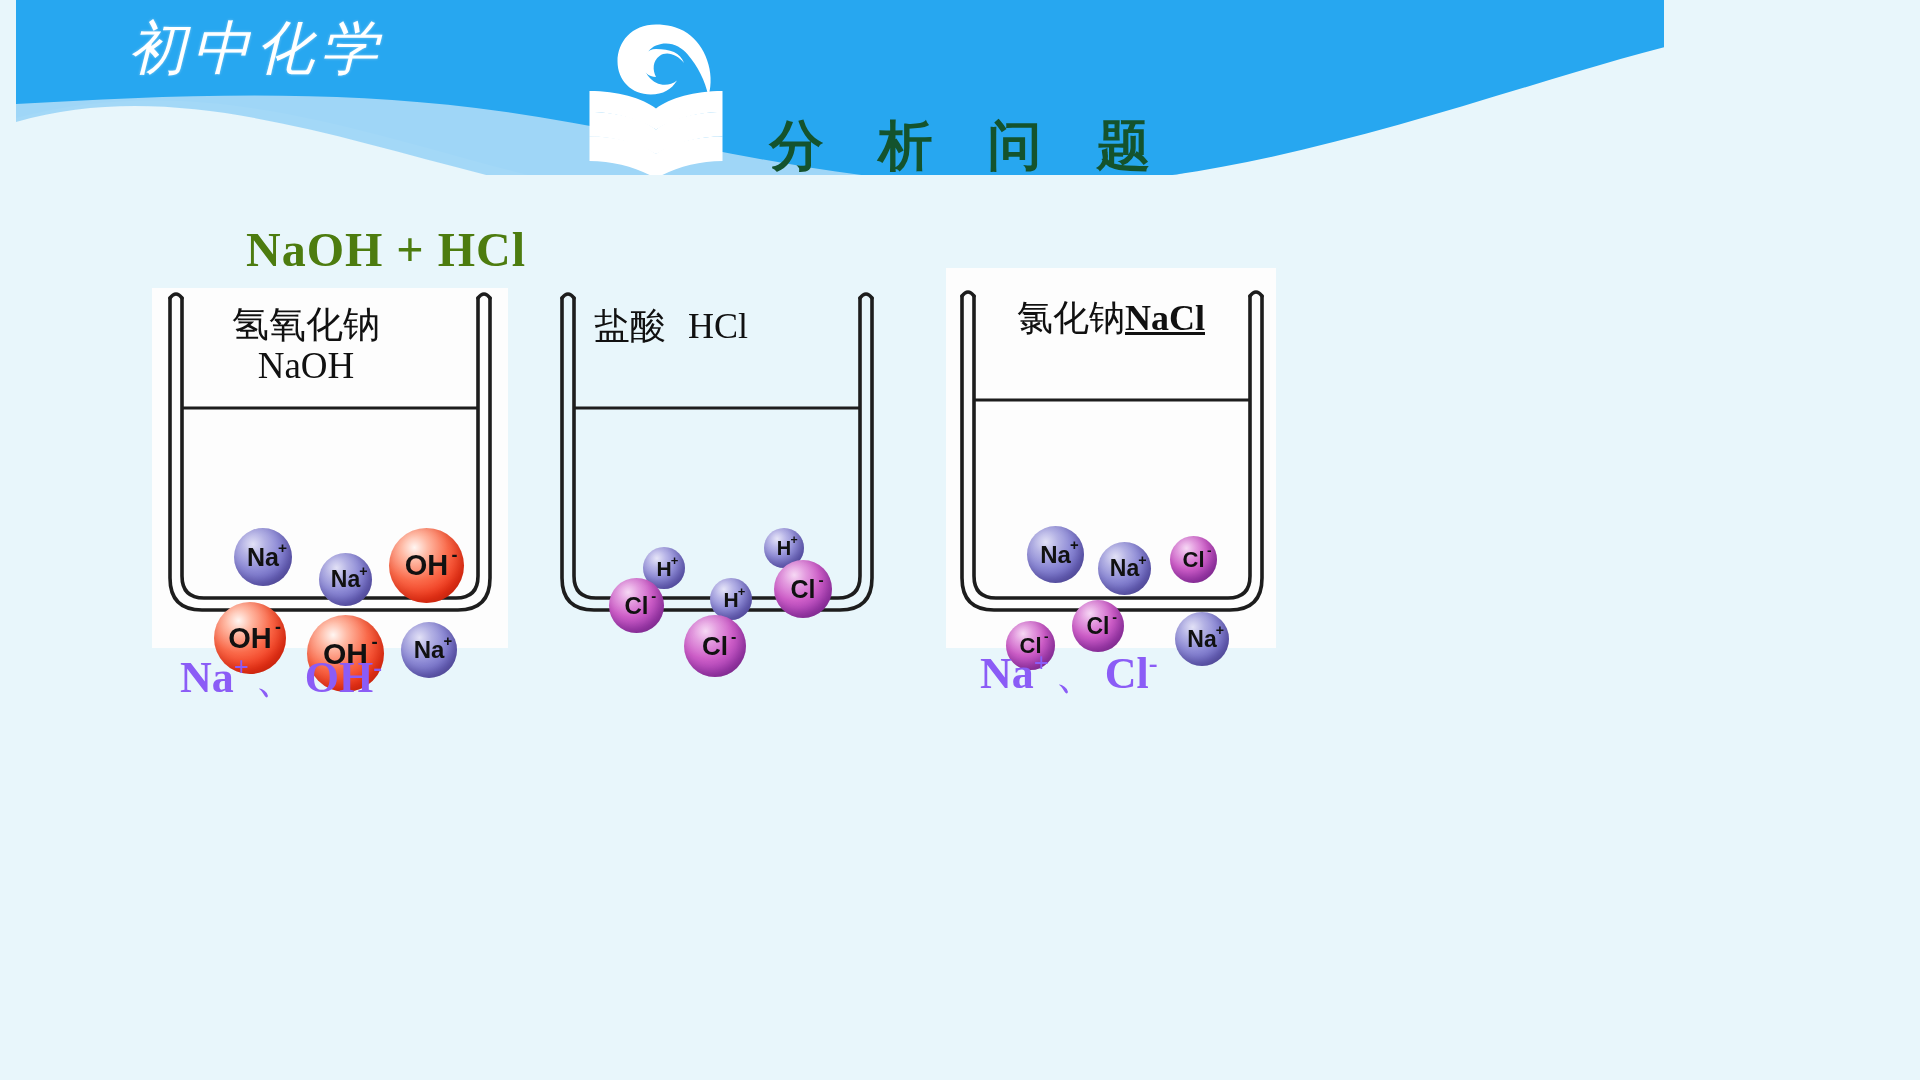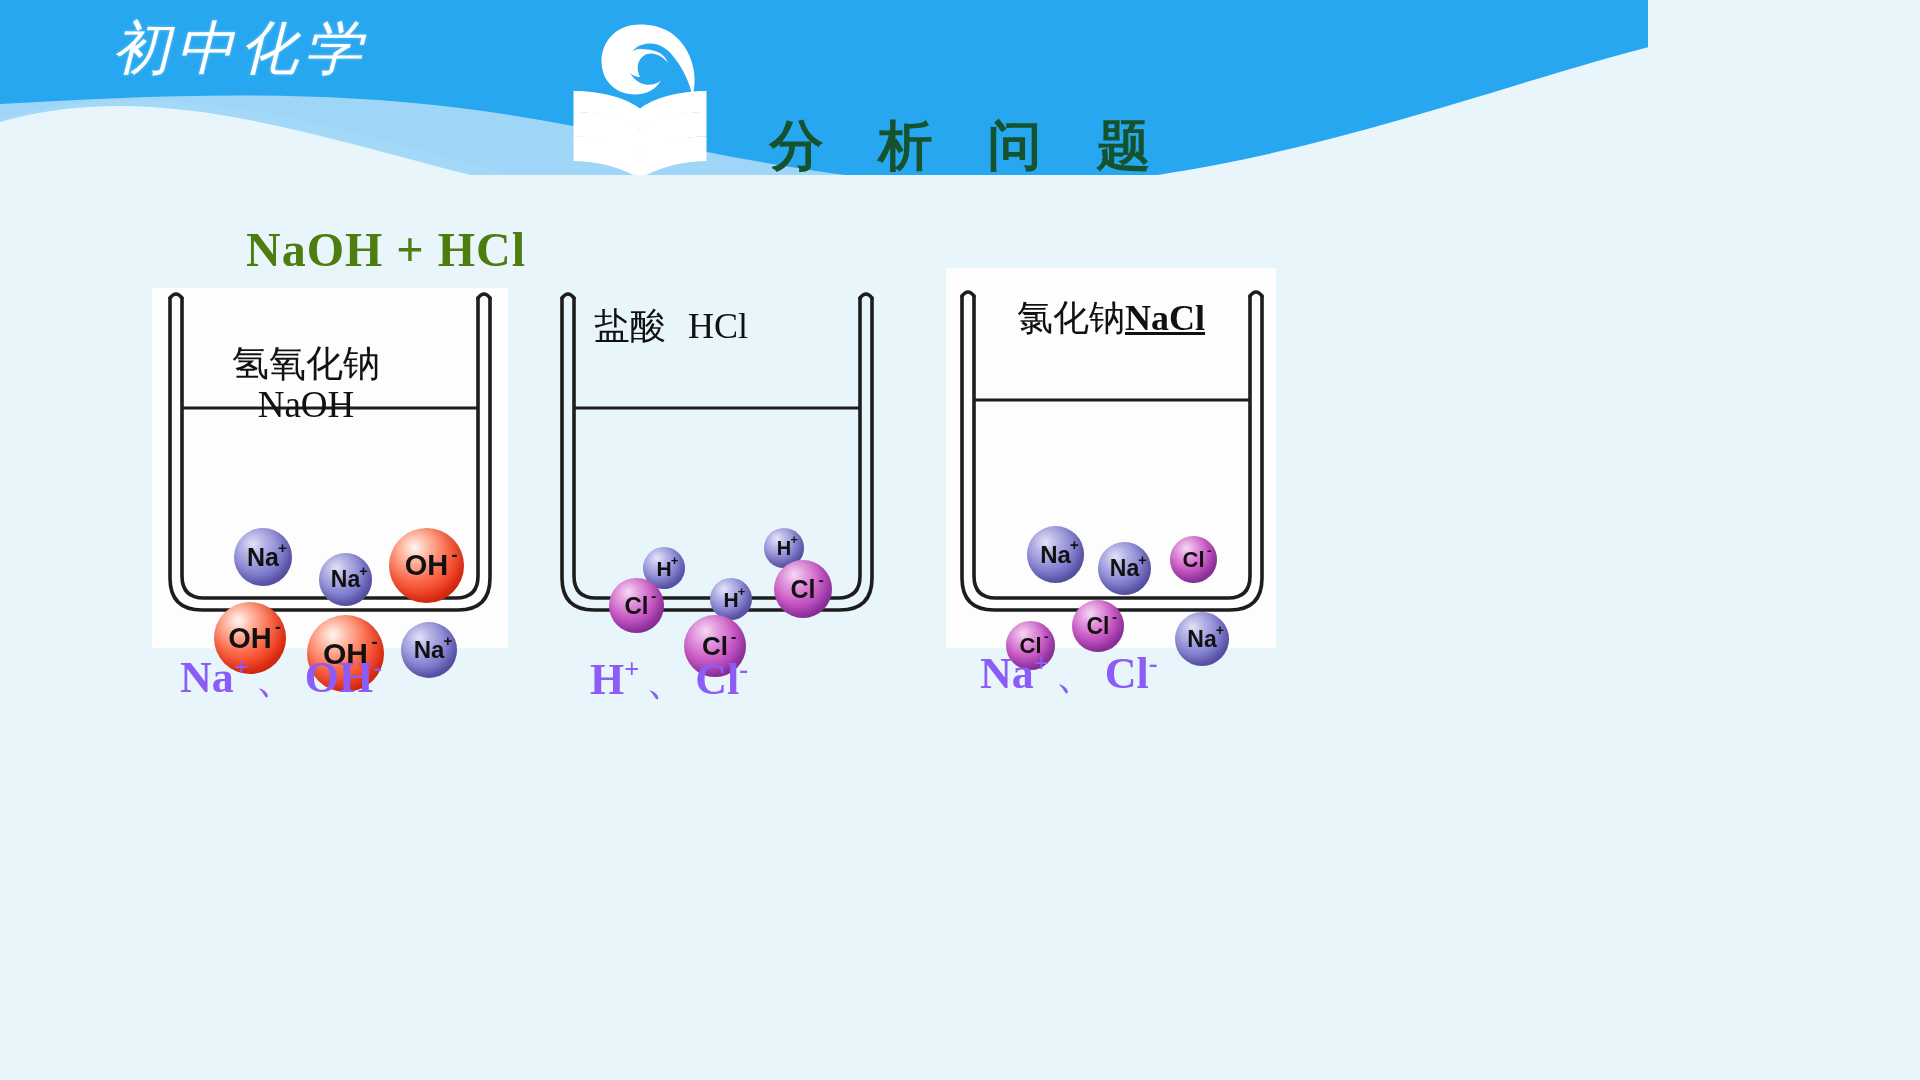--- a/index.html
+++ b/index.html
@@ -6,21 +6,21 @@
   html,body{ width:1920px; height:1080px; }
   body{
     background:#e8f6fb;
     font-family:"Liberation Serif", serif;
     overflow:hidden;
     position:relative;
   }
 
   
   .banner{
-    position:absolute; left:0; top:0; width:1648px; height:175px;
+    position:absolute; left:16px; top:0; width:1648px; height:175px;
     overflow:hidden;
     text-decoration:underline;
   }
   .banner svg{ display:block; width:1920px; height:175px; }
 
   .brand{
     position:absolute; left:112px; top:10px;
     color:#ffffff;
     font-family:"Liberation Serif", serif;
     font-size:58px;
@@ -176,21 +176,21 @@
     <svg class="beaker-svg" width="356" height="360" viewBox="0 0 356 360">
       <g fill="none" stroke="#1d1d1d" stroke-width="3.6" stroke-linecap="round" stroke-linejoin="round">
         <path d="M18 10 L18 290 Q18 322 50 322 L306 322 Q338 322 338 290 L338 10"></path>
         <path d="M30 10 L30 288 Q30 310 52 310 L304 310 Q326 310 326 288 L326 10"></path>
         <path d="M18 10 Q24 2 30 10"></path>
         <path d="M326 10 Q332 2 338 10"></path>
       </g>
       <path d="M30 120 L326 120" stroke="#1d1d1d" stroke-width="3" fill="none"></path>
     </svg>
 
-    <div class="beaker-label" id="label-0" style="left:28px; top:16px; width:252px;margin-top:39px;">
+    <div class="beaker-label" id="label-0" style="left:28px; top:16px; width:252px;">
       <div class="lbl-cn">氢氧化钠</div>
       <div class="lbl-en">NaOH</div>
     </div>
 
     <div class="ion-host" id="ions-0" style="position:absolute; left:30px; top:122px; width:296px; height:190px;">
         <div class="ion blue" style="width: 58px; height: 58px; left: 52px; top: 118px; font-size: 25px;">
           <span class="txt">Na<span class="chg">+</span></span>
         </div>
         <div class="ion blue" style="width: 53px; height: 53px; left: 137px; top: 143px; font-size: 23px;">
           <span class="txt">Na<span class="chg">+</span></span>
@@ -284,16 +284,15 @@
         <div class="ion magenta" style="width: 49px; height: 49px; left: 32px; top: 213px; font-size: 22px;">
           <span class="txt">Cl<span class="chg">-</span></span>
         </div>
         <div class="ion blue" style="width: 54px; height: 54px; left: 201px; top: 204px; font-size: 23px;">
           <span class="txt">Na<span class="chg">+</span></span>
         </div>
       </div>
   </div>
 
   <div class="ion-summary" id="sum-0" style="left:180px; top:648px;"><span>Na<sup>+</sup></span><span class="sep">、</span><span>OH<sup>-</sup></span></div>
-  <div class="ion-summary" id="sum-1" style="left:590px; top:650px;"><span>H<sup>+</sup></span><span class="sep">、</span><span>Cl<sup>-</sup></span></div>
   <div class="ion-summary" id="sum-2" style="left:968px; top:644px;margin-left:12px;"><span>Na<sup>+</sup></span><span class="sep">、</span><span>Cl<sup>-</sup></span></div>
 
 </div>
 
 </body></html>

